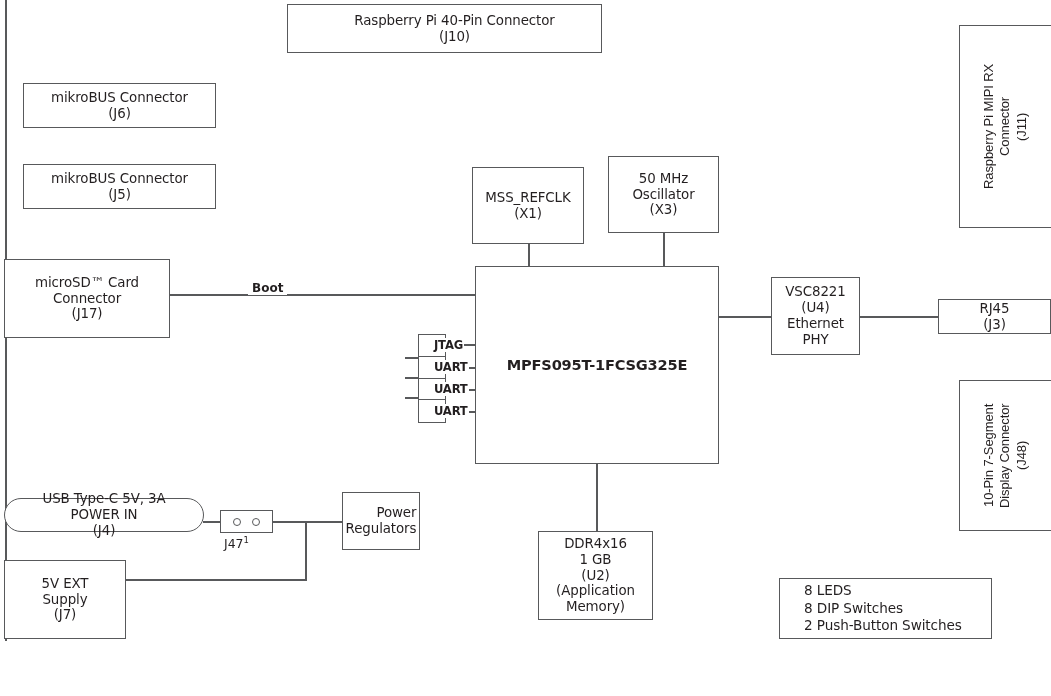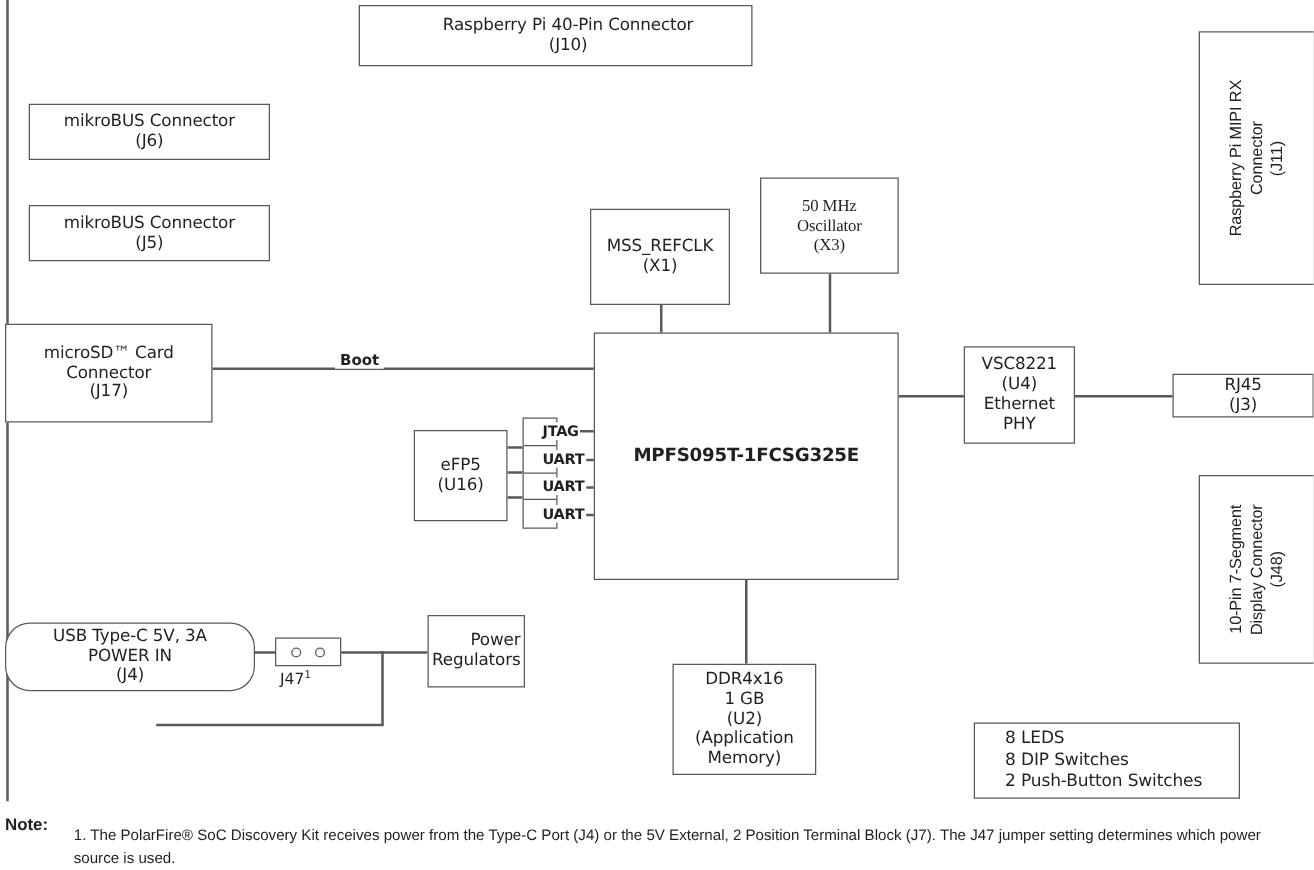--- a/index.html
+++ b/index.html
@@ -211,33 +211,31 @@
   <div class="blk" style="left:23px; top:83px; width:193px; height:45px;">mikroBUS Connector
 (J6)</div>
 
   <div class="blk" style="left:23px; top:164px; width:193px; height:45px;">mikroBUS Connector
 (J5)</div>
 
   <div class="blk" style="left:4px; top:259px; width:166px; height:79px;">microSD™ Card
 Connector
 (J17)</div>
 
-  <div class="wirelabel" style="left:268px; top:281px;">Boot</div>
+  <div class="wirelabel" style="left:248px; top:281px;">Boot</div>
 
   <div class="blk" style="left:472px; top:142px; width:112px; height:77px;margin-top:25px;">MSS_REFCLK
 (X1)</div>
 
-  <div class="blk" style="left:608px; top:142px; width:111px; height:77px;font-family:Liberation Serif, serif;">50 MHz
+  <div class="blk" style="left:608px; top:156px; width:111px; height:77px;">50 MHz
 Oscillator
 (X3)</div>
 
   <div class="blk soc" style="left:475px; top:266px; width:244px; height:198px;">MPFS095T-1FCSG325E</div>
 
-  <div class="blk" style="left:331px; top:344px; width:75px; height:73px;">eFP5
-(U16)</div>
 
   <div class="pinstack" style="left:418px; top:334px; width:28px; height:89px;">
     <div class="pinrow"></div>
     <div class="pinrow"></div>
     <div class="pinrow"></div>
     <div class="pinrow"></div>
   </div>
 
   <div class="pinlabel" style="left:433px; top:338px;">JTAG</div>
   <div class="pinlabel" style="left:433px; top:360px;">UART</div>
@@ -253,24 +251,27 @@
 (J3)</div>
 
   <div class="blk vert" style="left:959px; top:25px; width:93px; height:203px;">Raspberry Pi MIPI RX
 Connector
 (J11)</div>
 
   <div class="blk vert" style="left:959px; top:380px; width:93px; height:151px;">10-Pin 7-Segment
 Display Connector
 (J48)</div>
 
-  <div class="blk" style="left:4px; top:498px; width:200px; height:55px;border-radius:20px;">USB Type-C 5V, 3A
+  <div class="blk" style="left:4px; top:498px; width:200px; height:34px;border-radius:20px;">USB Type-C 5V, 3A
 POWER IN
 (J4)</div>
 
+  <div class="blk" style="left:4px; top:560px; width:122px; height:79px;">5V EXT
+Supply
+(J7)</div>
 
   <div class="jumper" style="left:220px; top:510px; width:53px; height:23px;">
     <span class="hole"></span>
     <span class="hole"></span>
   </div>
   <div class="jumper-label" style="left:224px; top:535px;">
     <span>J47</span><sup>1</sup>
   </div>
 
   <div class="blk" style="left:342px; top:492px; width:78px; height:58px;text-align:right;">Power
@@ -279,18 +280,14 @@
   <div class="blk" style="left:538px; top:531px; width:115px; height:89px;">DDR4x16
 1 GB
 (U2)
 (Application
 Memory)</div>
 
   <div class="blk leftalign" style="left:779px; top:578px; width:213px; height:61px;">8 LEDS
 8 DIP Switches
 2 Push-Button Switches</div>
 
-  <div class="note-wrap">
-    <div class="note-title">Note:</div>
-    <div class="note-body">1. The PolarFire® SoC Discovery Kit receives power from the Type-C Port (J4) or the 5V External, 2 Position Terminal Block (J7). The J47 jumper setting determines which power source is used.</div>
-  </div>
 
 </div>
 
 </body></html>

